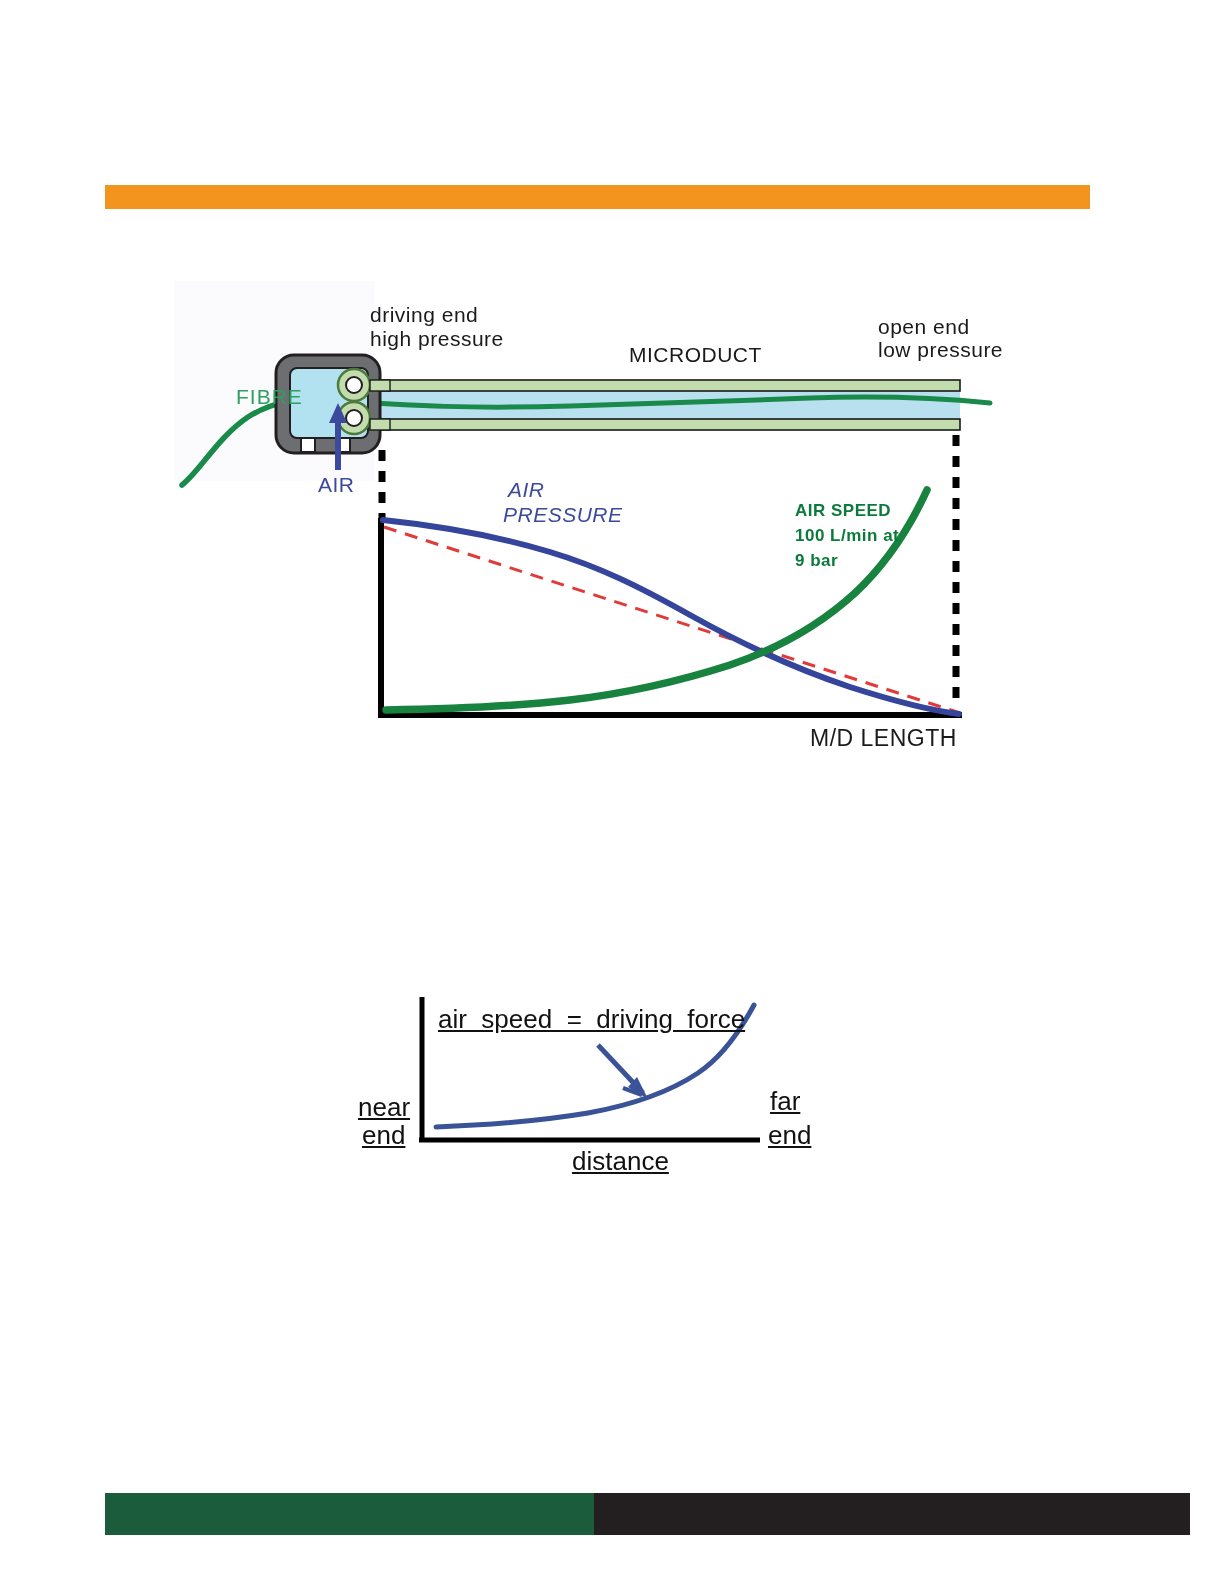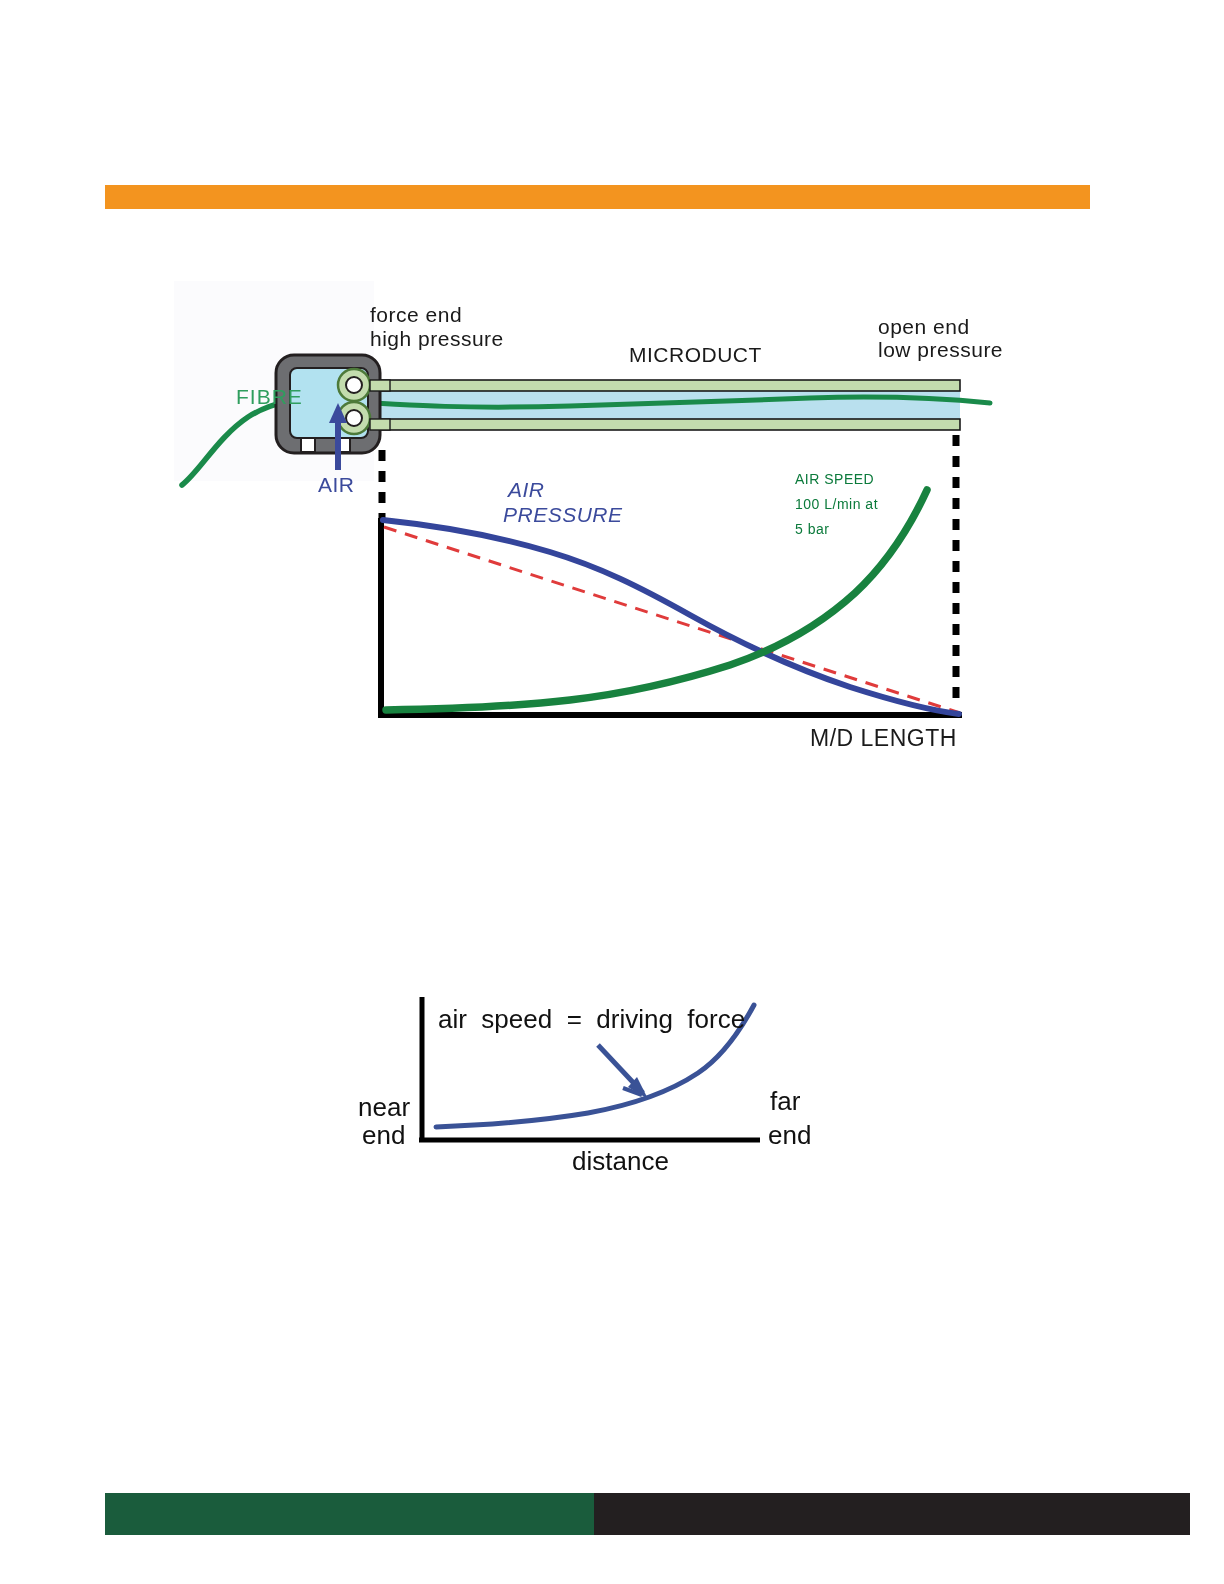--- a/index.html
+++ b/index.html
@@ -27,27 +27,27 @@
   }
 
   
   .fig1{position:absolute;left:170px;top:275px;width:860px;height:500px;}
   .fig1 svg{position:absolute;left:0;top:0;}
 
   .lbl{position:absolute;white-space:pre;line-height:1.18;}
   .lbl-blk{color:#1a1a1a;font-size:21px;letter-spacing:.5px;}
   .lbl-blue{color:#3b4a9c;font-size:21px;letter-spacing:.5px;}
   .lbl-green-lt{color:#2f9e5e;font-size:21px;letter-spacing:1px;margin-left:44px;}
-  .lbl-green-bold{color:#0b7a3b;font-size:14px;font-weight:normal;letter-spacing:.5px;}
+  .lbl-green-bold{color:#0b7a3b;font-size:17px;font-weight:bold;letter-spacing:.5px;margin-top:30px;}
   .lbl-blue-it{color:#3b4a9c;font-size:21px;font-style:italic;letter-spacing:.5px;}
 
   
   .fig2{position:absolute;left:340px;top:975px;width:520px;height:210px;}
   .fig2 svg{position:absolute;left:0;top:0;}
-  .lbl2{position:absolute;white-space:pre;color:#111;font-size:26px;line-height:1.15;}
+  .lbl2{position:absolute;white-space:pre;color:#111;font-size:26px;line-height:1.15;text-decoration:underline;}
 </style>
 </head>
 <body>
 
 <div class="page">
 
   <div class="orange-bar"></div>
 
   <div class="fig1">
 
@@ -102,34 +102,34 @@
                C 280 434, 340 432, 400 425
                C 460 418, 510 406, 560 390
                C 610 373, 650 350, 685 318
                C 715 290, 740 252, 757 215" fill="none" stroke="#18823f" stroke-width="7.5" stroke-linecap="round"></path>
     </svg>
 
     <div class="lbl lbl-green-lt" style="left:22px;top:110px;">FIBRE</div>
 
     <div class="lbl lbl-blue" style="left:148px;top:198px;">AIR</div>
 
-    <div class="lbl lbl-blk" style="left:200px;top:28px;">force end</div>
+    <div class="lbl lbl-blk" style="left:200px;top:28px;">driving end</div>
     <div class="lbl lbl-blk" style="left:200px;top:52px;">high pressure</div>
 
     <div class="lbl lbl-blk" style="left:708px;top:40px;">open end</div>
     <div class="lbl lbl-blk" style="left:708px;top:63px;">low pressure</div>
 
     <div class="lbl lbl-blk" style="left:459px;top:68px;">MICRODUCT</div>
 
     <div class="lbl lbl-blue-it" style="left:338px;top:203px;">AIR</div>
     <div class="lbl lbl-blue-it" style="left:333px;top:228px;">PRESSURE</div>
 
     <div class="lbl lbl-green-bold" style="left:625px;top:196px;">AIR SPEED</div>
     <div class="lbl lbl-green-bold" style="left:625px;top:221px;">100 L/min at</div>
-    <div class="lbl lbl-green-bold" style="left:625px;top:246px;">5 bar</div>
+    <div class="lbl lbl-green-bold" style="left:625px;top:246px;">9 bar</div>
 
     <div class="lbl lbl-blk" style="left:640px;top:450px;font-size:23px;">M/D LENGTH</div>
   </div>
 
   <div class="fig2">
 
     <svg width="520" height="210" viewBox="0 0 520 210">
 
       <line x1="82" y1="22" x2="82" y2="167" stroke="#000000" stroke-width="5"></line>
       <line x1="79" y1="165" x2="420" y2="165" stroke="#000000" stroke-width="5"></line>

